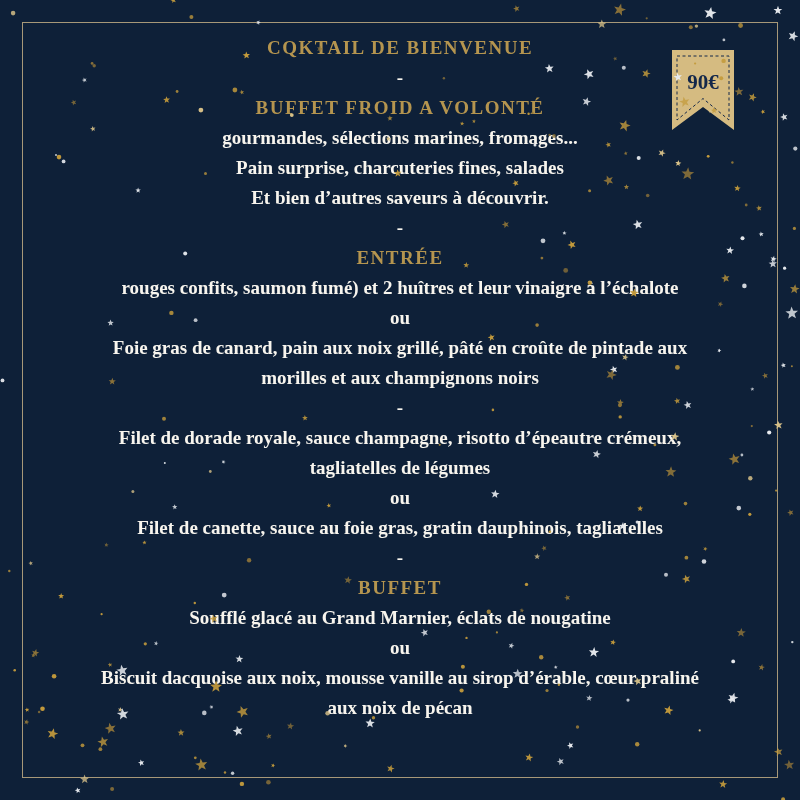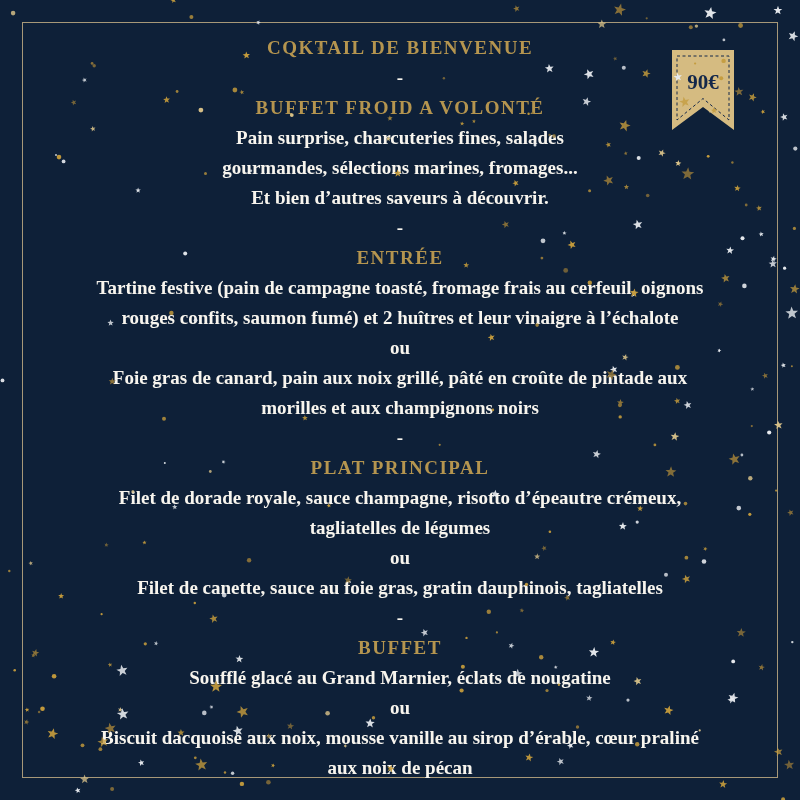--- a/index.html
+++ b/index.html
@@ -60,34 +60,32 @@
 </head>
 <body style="background: rgb(14, 32, 56);">
 
 <div class="frame" style="border-color: rgb(167, 152, 120);"></div>
 
 <div class="content">
   <div class="title">CQKTAIL DE BIENVENUE</div>
   <div class="dash">-</div>
 
   <div class="heading">BUFFET FROID A VOLONTÉ</div>
+  <div class="line">gourmandes, sélections marines, fromages...</div>
   <div class="line">Pain surprise, charcuteries fines, salades</div>
-  <div class="line">gourmandes, sélections marines, fromages...</div>
   <div class="line">Et bien d’autres saveurs à découvrir.</div>
   <div class="dash">-</div>
 
   <div class="heading">ENTRÉE</div>
-  <div class="line">Tartine festive (pain de campagne toasté, fromage frais au cerfeuil, oignons</div>
   <div class="line">rouges confits, saumon fumé)  et 2 huîtres et leur vinaigre à l’échalote</div>
   <div class="line">ou</div>
   <div class="line">Foie gras de canard, pain aux noix grillé, pâté en croûte de pintade aux</div>
   <div class="line">morilles et aux champignons noirs</div>
   <div class="dash">-</div>
 
-  <div class="heading">PLAT PRINCIPAL</div>
   <div class="line">Filet de dorade royale, sauce champagne, risotto d’épeautre crémeux,</div>
   <div class="line">tagliatelles de légumes</div>
   <div class="line">ou</div>
   <div class="line">Filet de canette, sauce au foie gras, gratin dauphinois, tagliatelles</div>
   <div class="dash">-</div>
 
   <div class="heading">BUFFET</div>
   <div class="line">Soufflé glacé au Grand Marnier, éclats de nougatine</div>
   <div class="line">ou</div>
   <div class="line">Biscuit dacquoise aux noix, mousse vanille au sirop d’érable, cœur praliné</div>

